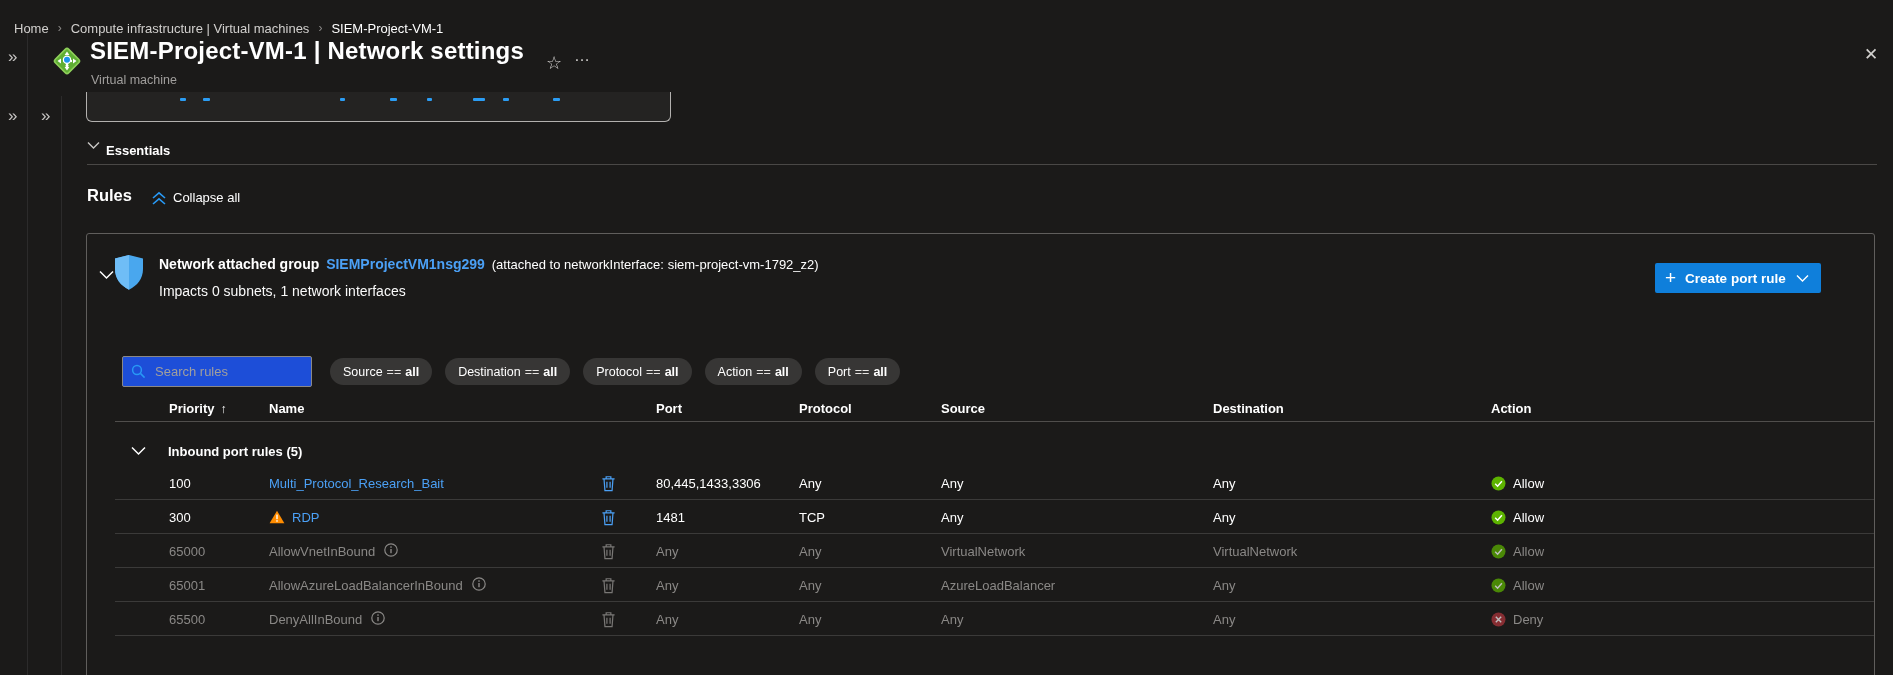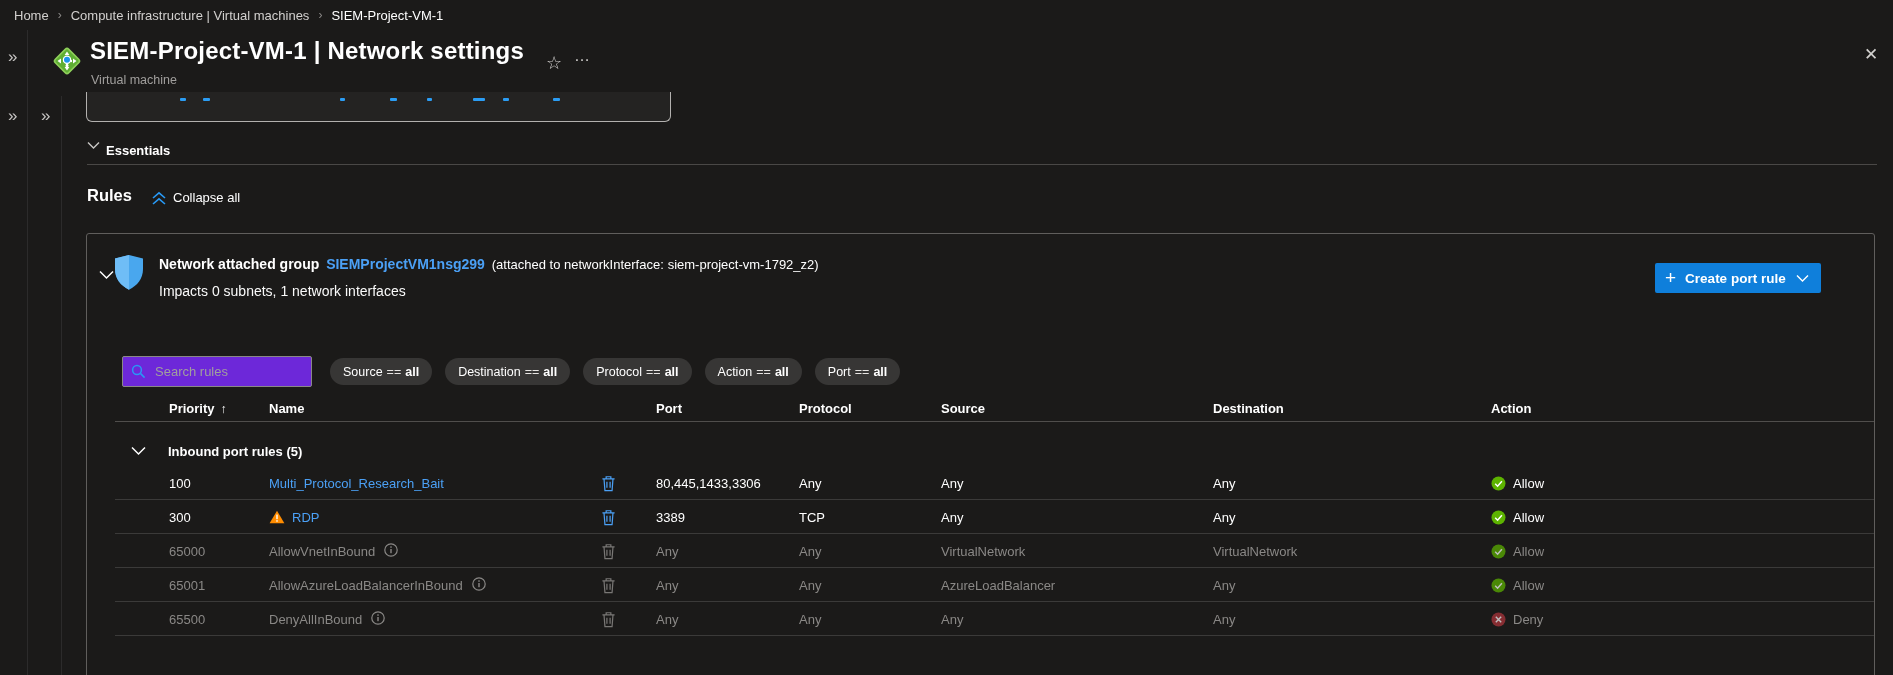--- a/index.html
+++ b/index.html
@@ -3,21 +3,21 @@
 <meta charset="utf-8">
 <style>
   html,body{margin:0;padding:0;background:#1b1a19;overflow:hidden;}
   body{width:1893px;height:675px;position:relative;font-family:"Liberation Sans","DejaVu Sans",sans-serif;color:#fff;
        -webkit-font-smoothing:antialiased;}
   .abs{position:absolute;}
   a{text-decoration:none;cursor:pointer;}
   .link{color:#4ba0f5;}
 
   
-  .breadcrumb{left:0;top:0;right:0;height:30px;display:flex;align-items:center;padding-left:14px;font-size:13px;}
+  .breadcrumb{left:0;top:13px;right:0;height:30px;display:flex;align-items:center;padding-left:14px;font-size:13px;}
   .crumb{color:#d2d0ce;cursor:pointer;}
   .crumb.current{color:#ffffff;cursor:default;}
   .crumb-sep{color:#8a8886;margin:0 9px;font-size:12px;}
 
   
   .vline{width:1px;background:rgba(255,255,255,0.08);}
   .rail-chev{color:#c8c6c4;font-size:17px;line-height:1;cursor:pointer;}
 
   
   .vm-icon{left:50px;top:44px;}
@@ -53,21 +53,21 @@
   .nsg-attached{font-size:13px;color:#ffffff;}
   .nsg-line2{left:72px;top:49px;font-size:14px;color:#fafafa;}
   .create-btn{left:1568px;top:29px;height:30px;background:#0f7fdb;border-radius:2px;display:flex;align-items:center;
      padding:0 12px 0 10px;cursor:pointer;color:#fff;}
   .create-btn .plus{font-size:19px;font-weight:300;margin-right:9px;line-height:1;position:relative;top:-1px;}
   .create-btn .lbl{font-size:13.5px;font-weight:600;}
   .create-btn svg{margin-left:10px;}
 
   
   .search-box{left:35px;top:122px;width:190px;height:31px;border:1px solid #8a8886;border-radius:2px;
-     display:flex;align-items:center;box-sizing:border-box;background:#6d28d9;}
+     display:flex;align-items:center;box-sizing:border-box;background:#1d4ed8;}
   .search-box svg{margin:0 7px 0 8px;flex:none;}
   .search-box input{background:transparent;border:none;outline:none;color:#fff;font-size:13px;width:100%;
      font-family:"Liberation Sans","DejaVu Sans",sans-serif;}
   .search-box input::placeholder{color:#a19f9d;}
   .pills{left:243px;top:124px;display:flex;gap:13px;}
   .pill{height:27px;background:#373635;border-radius:14px;display:flex;align-items:center;padding:0 13px;
      font-size:12.5px;color:#fff;cursor:pointer;white-space:nowrap;}
   .pill .op{margin:0 4px;color:#e8e6e4;}
   .pill .val{font-weight:700;}
 
@@ -280,21 +280,21 @@
           <rect x="7.3" y="4.6" width="1.4" height="4.6" fill="#fff"></rect>
             <rect x="7.3" y="10.2" width="1.4" height="1.5" fill="#fff"></rect>
         </svg>
         <a class="link">RDP</a>
       </div>
       <div class="c-delete trash-blue">
         <svg width="15" height="17" viewBox="0 0 16 18">
           <path d="M1.5 4h13 M5.5 4V1.8h5V4 M3.2 4l1 12.5h7.6l1-12.5 M6.3 7v6.5 M9.7 7v6.5" fill="none" stroke="currentColor" stroke-width="1.3"></path>
         </svg>
       </div>
-      <div>3389</div>
+      <div>1481</div>
       <div>TCP</div>
       <div>Any</div>
       <div>Any</div>
       <div class="c-action">
         <svg width="15" height="15" viewBox="0 0 15 15">
             <circle cx="7.5" cy="7.5" r="7" fill="#5db300"></circle>
             <polyline points="4.2,7.8 6.6,10.2 10.9,5.2" fill="none" stroke="#fff" stroke-width="1.5"></polyline>
           </svg>
         <span>Allow</span>
       </div>

